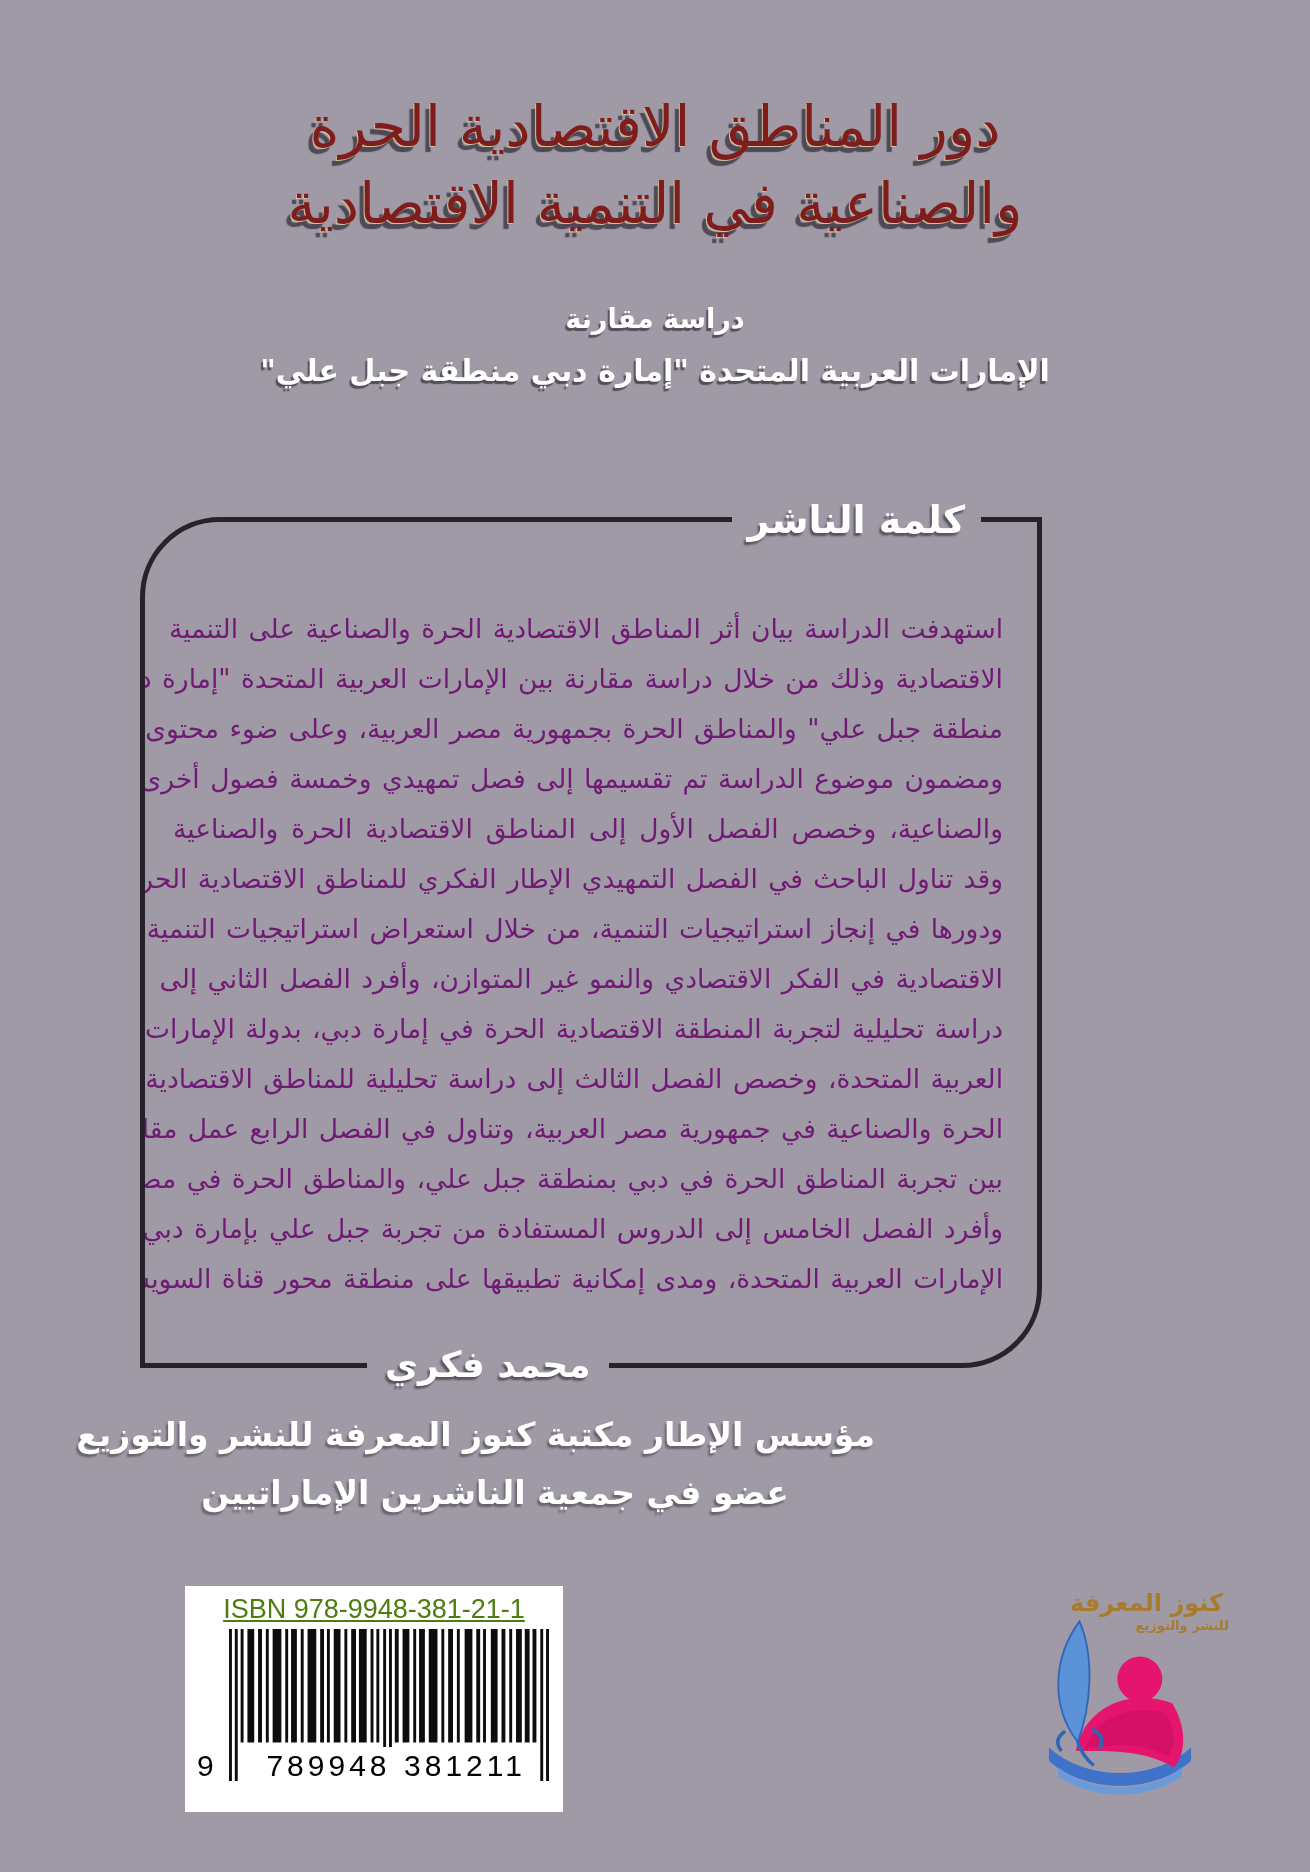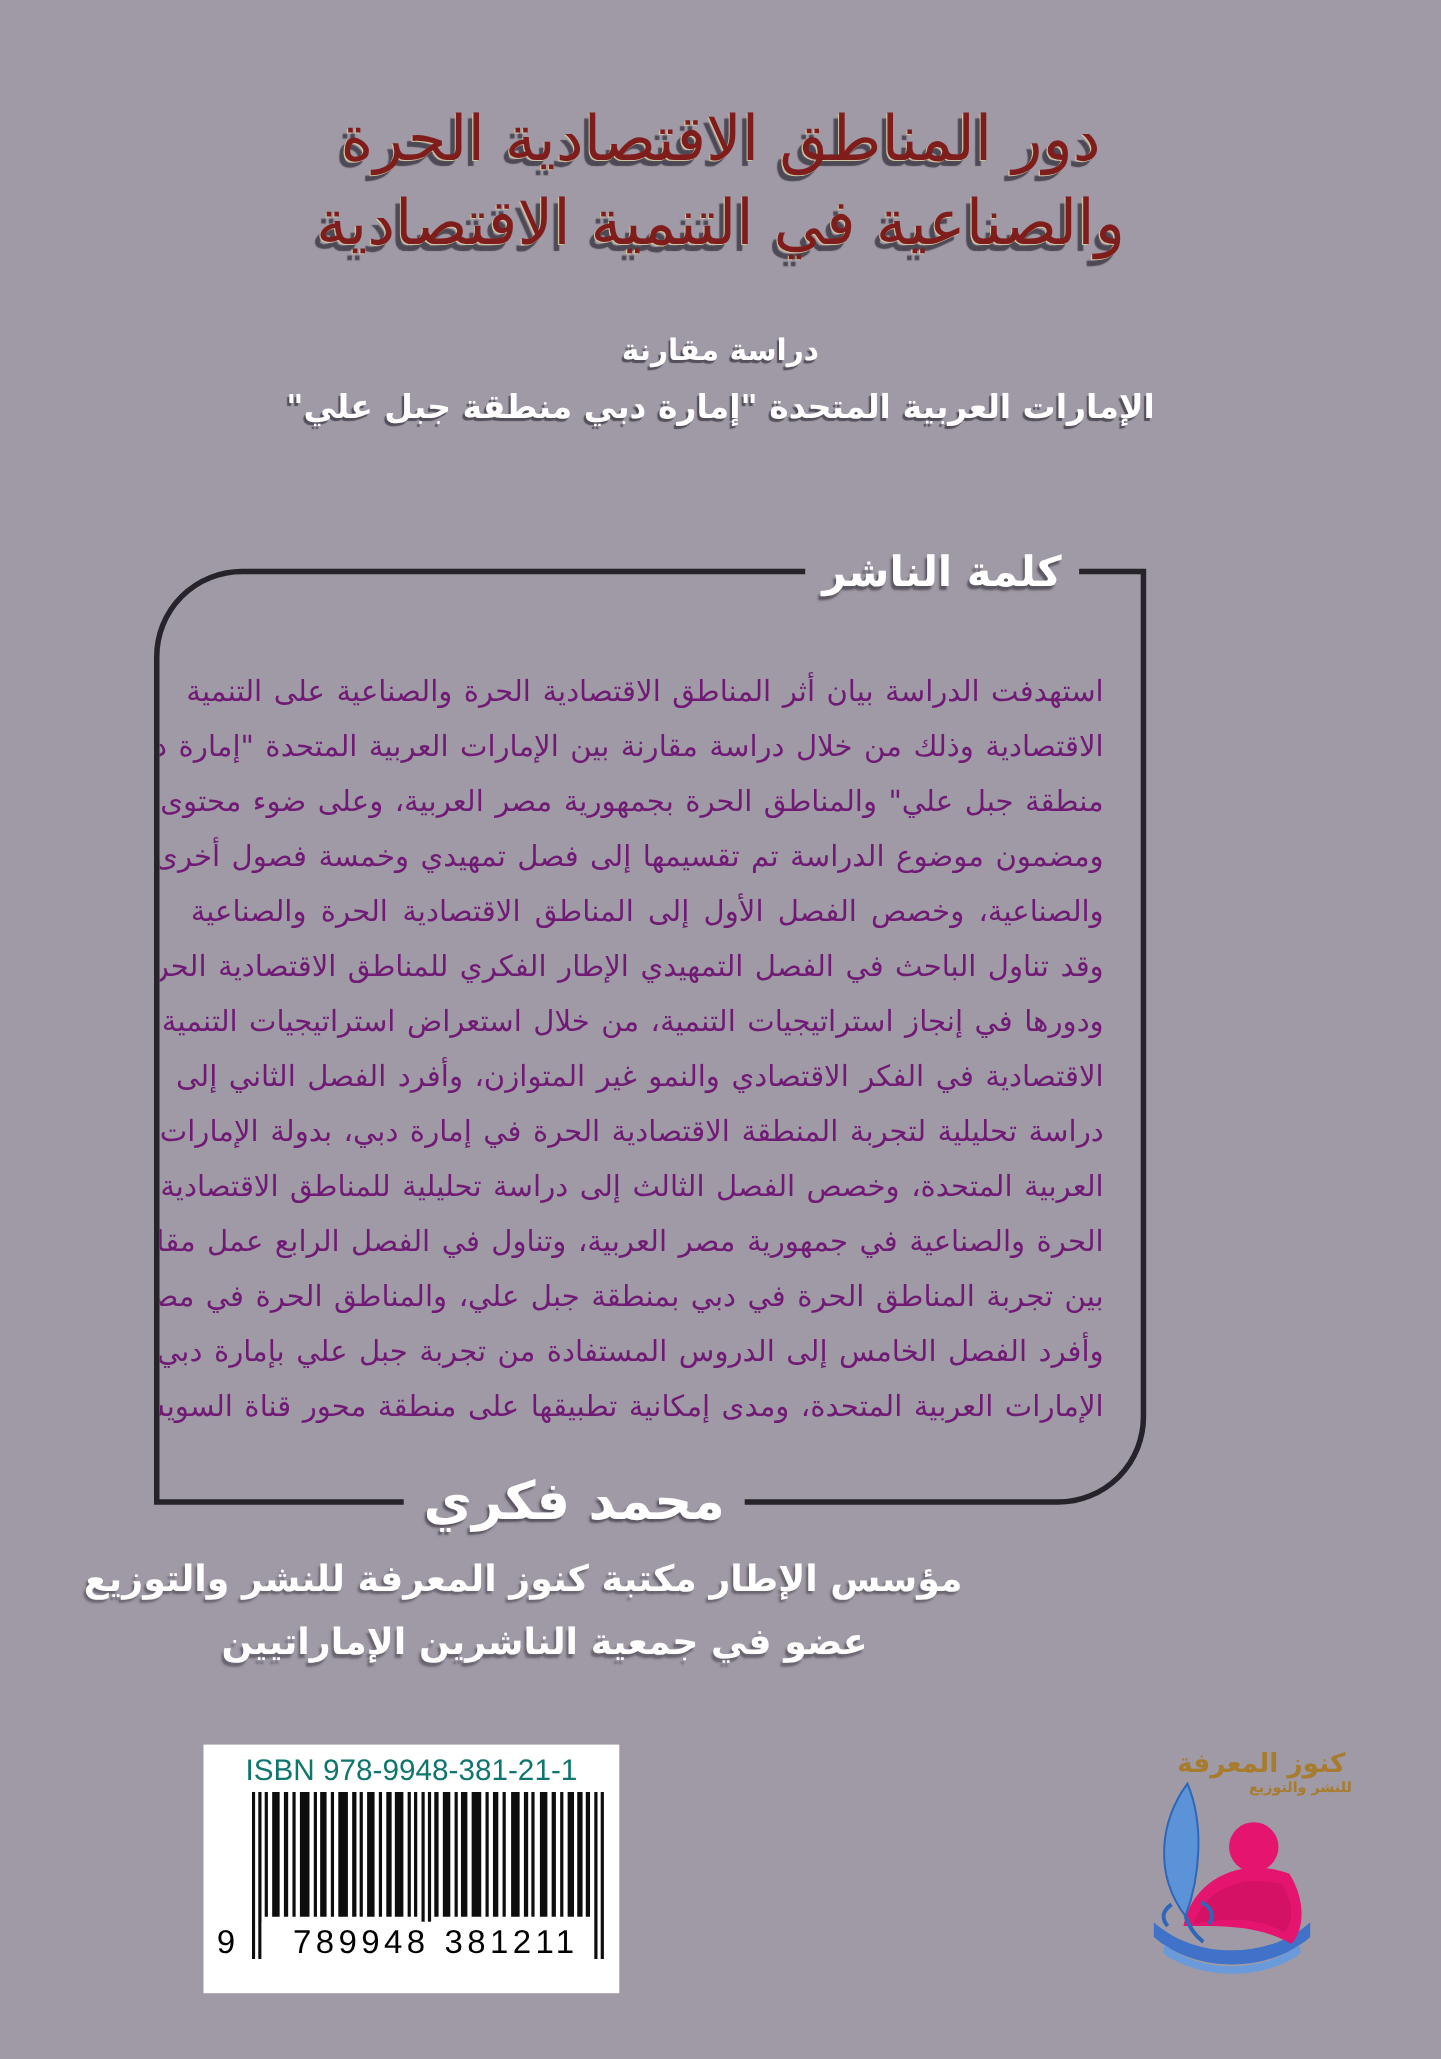--- a/index.html
+++ b/index.html
@@ -43,21 +43,21 @@
   }
   .note-heading{
     position:absolute;top:-30px;right:56px;
     background:var(--background);padding:0 16px;
     font-size:38px;font-weight:bold;color:#fff;line-height:56px;
     text-shadow:-2px 3px 2px rgba(60,56,66,0.7);
   }
   .author-name{
     position:absolute;bottom:-28px;left:222px;
     background:var(--background);padding:0 18px;
-    font-size:48px;font-weight:bold;color:#fff;line-height:52px;
+    font-size:36px;font-weight:bold;color:#fff;line-height:52px;
     text-shadow:-2px 3px 2px rgba(60,56,66,0.7);
   }
   .note-text{padding:82px 34px 0 28px;overflow:hidden;}
   .note-line{
     font-size:26.5px;line-height:50px;color:#701a75;
     white-space:nowrap;
     text-align:justify;text-align-last:justify;
     word-spacing:2px;
   }
   .note-text .note-line:last-child{text-align-last:right;}
@@ -69,21 +69,21 @@
     text-shadow:-2px 3px 2px rgba(60,56,66,0.55);
   }
   .credit-line{white-space:nowrap;}
   
   .barcode-box{
     position:absolute;left:185px;top:1586px;width:378px;height:226px;
     background:#fff;direction:ltr;
   }
   .isbn-label{
     margin-top:8px;text-align:center;
-    font-family:"Liberation Sans",sans-serif;font-size:27px;color:#0f766e;
+    font-family:"Liberation Sans",sans-serif;font-size:27px;color:#4d7c0f;text-decoration:underline;
   }
   .bars-wrap{position:relative;width:320px;height:152px;margin:4px 0 0 44px;}
   .bars-wrap svg{position:absolute;left:0;top:0;}
   .digit-plate{
     position:absolute;bottom:-2px;height:36px;background:#fff;
     display:flex;align-items:flex-end;justify-content:center;
     font-family:"Liberation Sans",sans-serif;font-size:30px;color:#000;
     letter-spacing:4px;line-height:34px;
   }
   .digit-g1{left:9px;width:143px;padding-left:19px;}

